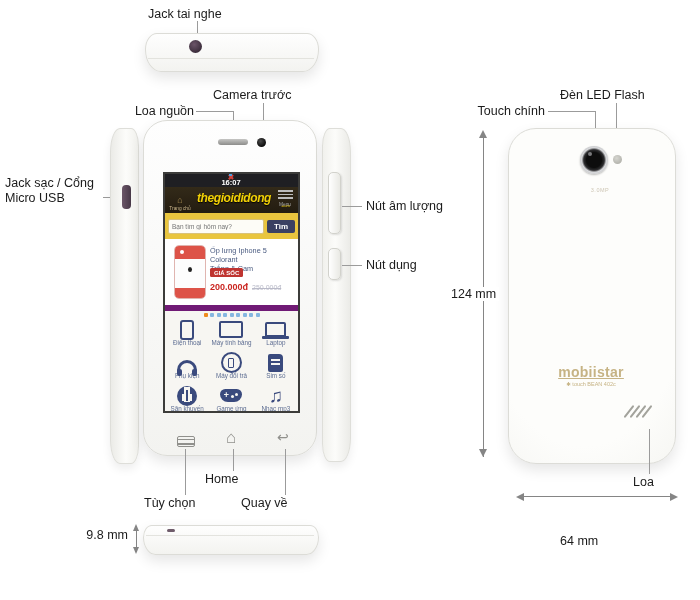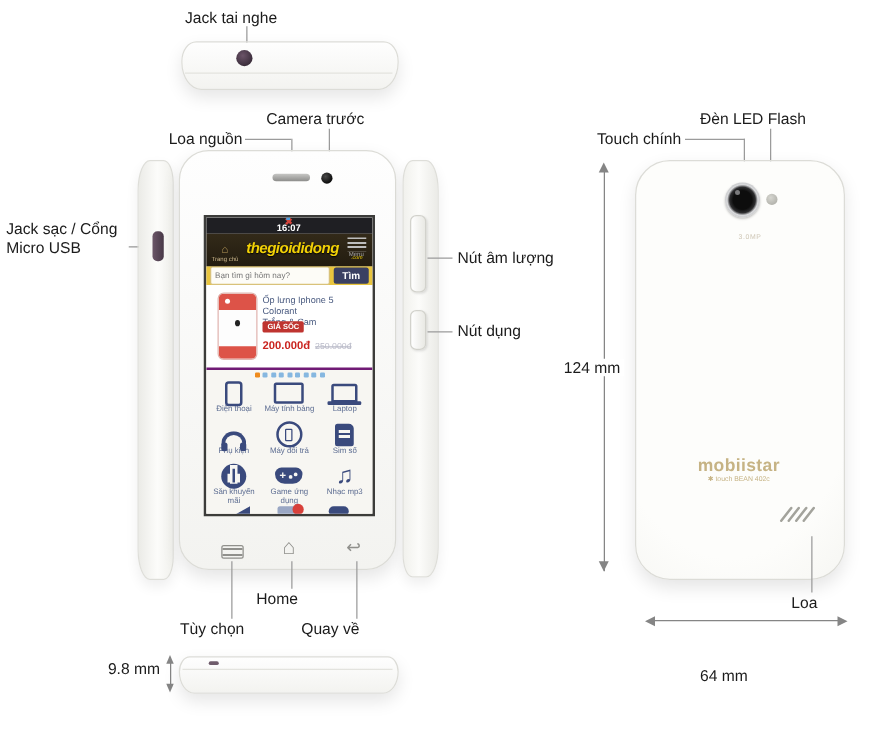--- a/index.html
+++ b/index.html
@@ -38,21 +38,21 @@
             background:radial-gradient(120% 100% at 45% 40%,#fdfdfb 55%,#eeeee9 100%);}
   .camring{left:580px;top:146px;width:28px;height:28px;border-radius:50%;
            background:radial-gradient(circle at 50% 50%,#0d0d0d 38%,#2e2e30 52%,#d9dadc 62%,#9b9c9e 100%);
            box-shadow:0 1px 2px rgba(0,0,0,.25);}
   .camhl{left:588px;top:152px;width:4px;height:4px;border-radius:50%;background:#7a7a7c;}
   .flash{left:613px;top:155px;width:9px;height:9px;border-radius:50%;
          background:radial-gradient(circle at 40% 35%,#d6d6d0,#a7a7a0);}
   .mp{position:absolute;left:558px;top:187px;width:84px;text-align:center;
       font-size:5.5px;color:#cfc7b6;letter-spacing:.5px;}
   .brand{position:absolute;left:528px;top:364px;width:126px;text-align:center;
-         font-size:14px;font-weight:bold;color:#c6b384;letter-spacing:.3px;}
+         font-size:14px;font-weight:bold;color:#c6b384;letter-spacing:.3px;text-decoration:underline;}
   .model{position:absolute;left:528px;top:381px;width:126px;text-align:center;
          font-size:5.5px;color:#c6b384;}
   .grille{position:absolute;left:628px;top:404px;width:34px;height:24px;}
   .grille i{display:inline-block;width:2px;height:15px;background:#a3a39c;margin-right:4px;
             transform:rotate(38deg);border-radius:1px;}
   .bottomview{left:143px;top:525px;width:174px;height:28px;border-radius:10px 10px 14px 14px/14px 14px 20px 20px;}
   .bseam{left:146px;top:535px;width:168px;height:1px;background:#e3e3de;}
   .mic{left:167px;top:529px;width:8px;height:3px;border-radius:2px;background:#6f5c6b;}
   .caption{position:absolute;left:12px;top:570px;font-size:13.5px;color:#222;}
   
@@ -81,28 +81,28 @@
   .hhome .hic::before{content:"⌂";font-size:9px;color:#b89b5a;}
   .hhome .htx{display:block;font-size:4.8px;margin-top:-1px;}
   .hlogo{position:absolute;left:30px;top:4px;width:78px;text-align:center;
          font-size:12px;font-weight:bold;font-style:italic;color:#f2d106;letter-spacing:-.4px;
          text-shadow:0 1px 1px #000;}
   .hcom{position:absolute;right:8px;top:16px;font-size:4.2px;color:#f2d106;font-style:italic;}
   .hmenu{position:absolute;right:3px;top:3px;width:20px;text-align:center;color:#a8a8a8;}
   .hbar{display:block;width:15px;height:11px;margin:0 auto;
         background:repeating-linear-gradient(180deg,#bdbdbd 0 1.6px,transparent 1.6px 3.6px);}
   .hmenu .htx{display:block;font-size:4.8px;margin-top:1px;}
-  .ssearch{height:15px;background:#e9c53e;display:flex;align-items:center;gap:3px;
+  .ssearch{height:26px;background:#e9c53e;display:flex;align-items:center;gap:3px;
            padding:0 3px;box-sizing:border-box;}
   .sinput{flex:1;height:13px;border:1px solid #d9c27a;border-radius:2px;background:#fdfcf7;
           font-size:6.5px;color:#a9a190;padding:0 3px;outline:none;
           font-family:"Liberation Sans",sans-serif;}
   .sbtn2{width:30px;height:13px;background:#3a4062;color:#fff;font-size:8px;font-weight:bold;
          border-radius:2px;display:flex;align-items:center;justify-content:center;}
-  .sprod{height:66px;background:#fff;position:relative;border-bottom:2px solid #701a75;}
+  .sprod{height:66px;background:#fff;position:relative;border-bottom:6px solid #701a75;}
   .pimg{position:absolute;left:9px;top:6px;width:30px;height:52px;background:#fdfdfd;
         border:1px solid #e0b5b0;border-radius:5px;overflow:hidden;}
   .pimg .bandt{position:absolute;top:0;left:0;right:0;height:13px;background:#dd5348;}
   .pimg .bandb{position:absolute;bottom:0;left:0;right:0;height:10px;background:#dd5348;}
   .pimg .pcam{position:absolute;top:4px;left:5px;width:4px;height:4px;border-radius:50%;background:#fff;}
   .pimg .papl{position:absolute;top:21px;left:13px;width:4px;height:5px;border-radius:50%;background:#222;}
   .ptitle{position:absolute;left:45px;top:7px;width:86px;font-size:7.3px;line-height:9px;color:#4a5b80;}
   .pbadge{position:absolute;left:45px;top:29px;background:#bf3430;color:#fff;font-size:6px;
           font-weight:bold;padding:1.5px 4px;border-radius:1.5px;}
   .pprice{position:absolute;left:45px;top:43px;font-size:9px;font-weight:bold;color:#ca2520;}

